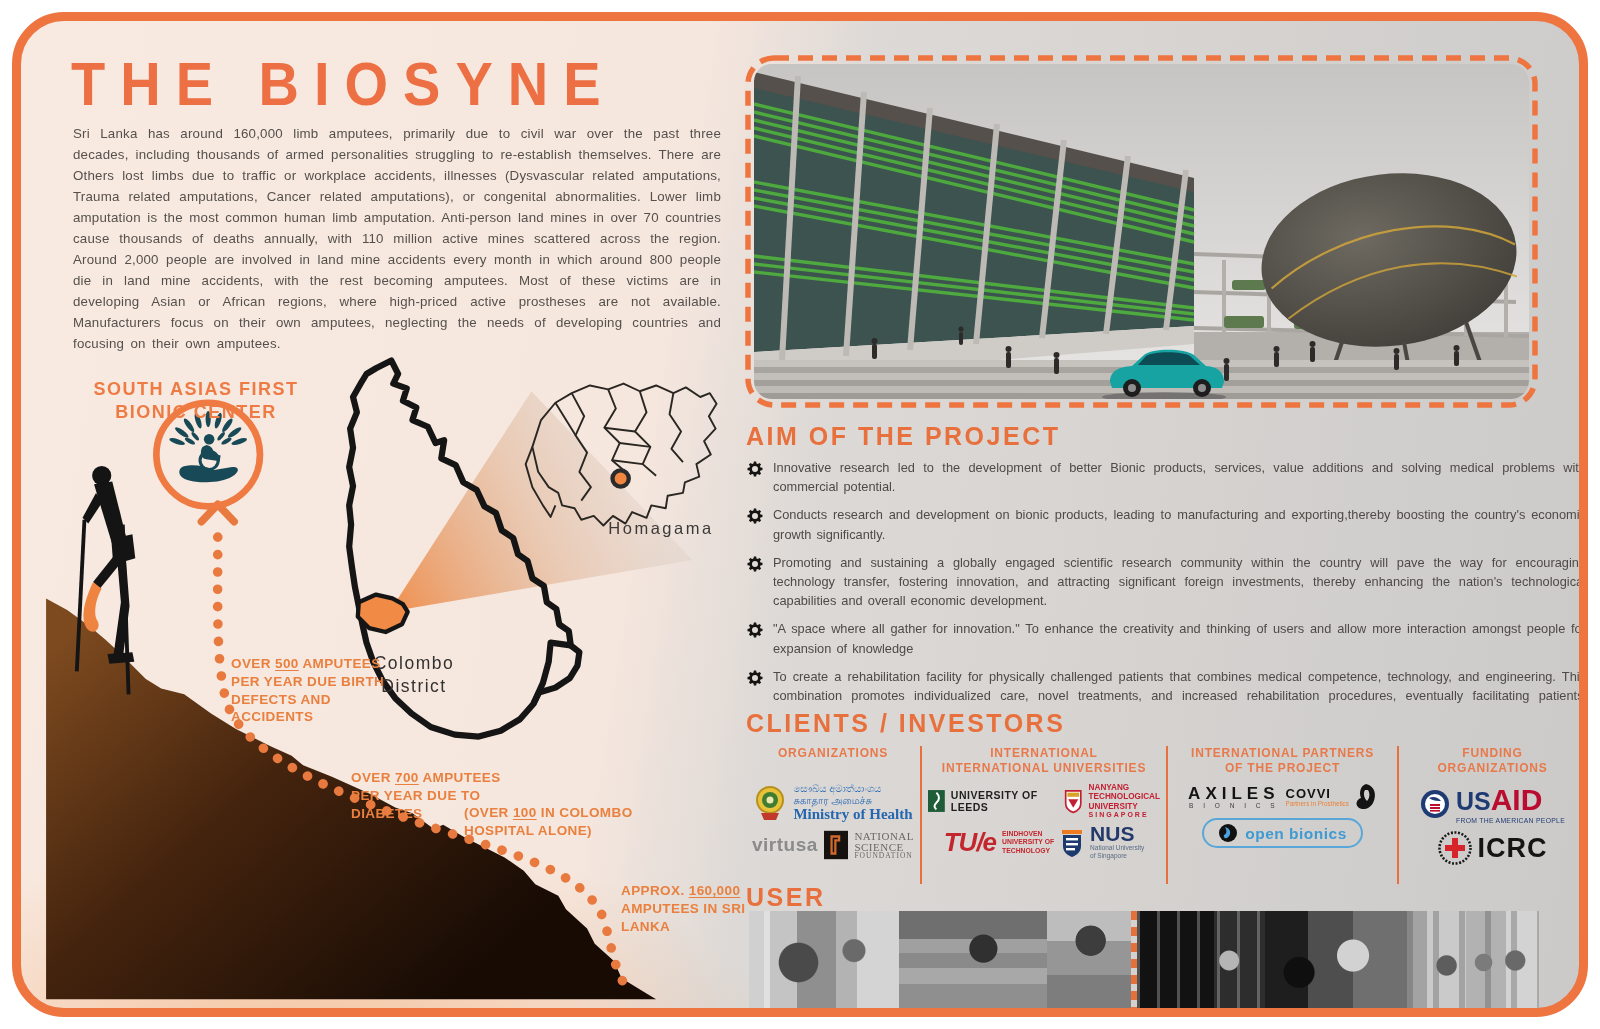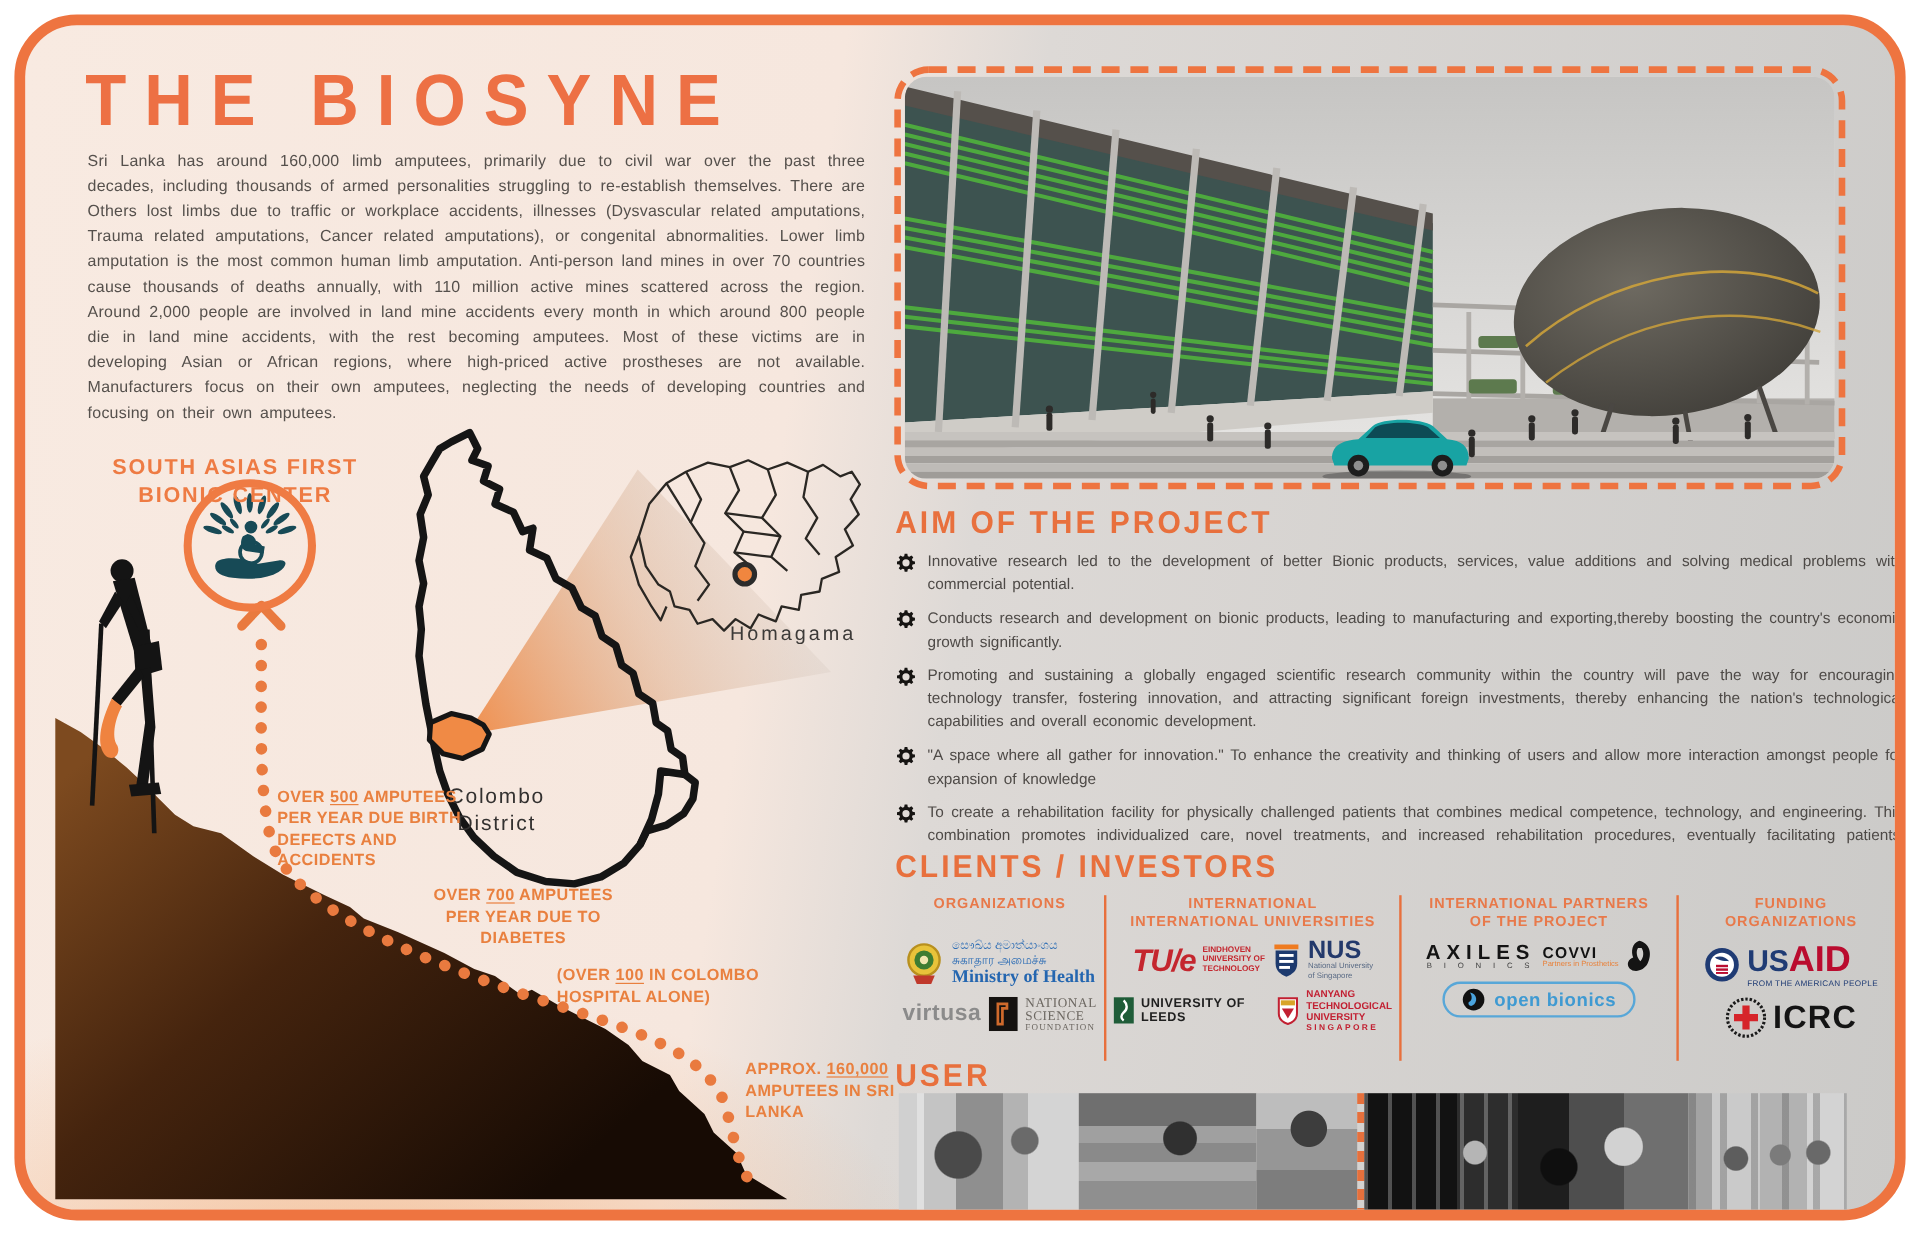--- a/index.html
+++ b/index.html
@@ -13,21 +13,21 @@
 
   
   .title{left:50px;top:30px;width:660px;font-size:56px;font-weight:700;color:#ed7044;letter-spacing:15px;transform:scaleY(1.08);white-space:nowrap;}
   .intro{left:52px;top:102px;width:648px;font-size:13.3px;line-height:1.58;color:#55504c;text-align:justify;word-spacing:2.5px;letter-spacing:.2px;}
   .center-label{left:50px;top:357px;width:250px;text-align:center;color:#ee7b43;font-weight:700;font-size:18px;letter-spacing:1.5px;line-height:1.25;}
   .map-town{left:565px;top:498px;width:150px;text-align:center;color:#3c3a38;font-size:16.5px;letter-spacing:2.5px;}
   .map-district{left:318px;top:631px;width:150px;text-align:center;color:#333130;font-size:17.5px;letter-spacing:1.5px;line-height:1.3;}
   .stat{position:absolute;color:#e9803f;font-weight:700;font-size:13.5px;line-height:1.32;letter-spacing:.4px;}
   .stat u{text-underline-offset:2px;}
   .stat1{left:210px;top:634px;width:180px;}
-  .stat2{left:330px;top:716px;width:170px;text-align:center;}
+  .stat2{left:330px;top:748px;width:170px;}
   .stat3{left:443px;top:783px;width:195px;}
   .stat4{left:600px;top:861px;width:140px;}
 
   
   .render-frame{left:723px;top:33px;width:795px;height:355px;}
   .render-inner{position:absolute;left:10px;top:10px;width:775px;height:335px;border-radius:18px;overflow:hidden;background:#d6d5d3;}
 
   
   .aim{left:725px;top:400px;width:840px;height:287px;overflow:hidden;}
   .sec-head{color:#e8703d;font-weight:700;font-size:25px;letter-spacing:2.5px;transform:scaleY(1.05);transform-origin:left top;}
@@ -429,58 +429,58 @@
             <div class="f3">FOUNDATION</div>
           </div>
         </div>
       </div>
 
       <div class="col col2">
         <div class="col-head">
           <span>INTERNATIONAL</span><br><span>INTERNATIONAL UNIVERSITIES</span>
         </div>
         <div class="logo-row">
-          <span class="tue">TU/e</span>
-          <div class="tue-sub">
-            <div>EINDHOVEN</div>
-              <div>UNIVERSITY OF</div>
-              <div>TECHNOLOGY</div>
-          </div>
-          <svg width="24" height="30" viewBox="0 0 24 30">
-            <path d="M2,2 H22 V6 H2 Z" fill="#ef7b20"></path>
-            <path d="M3,7 H21 V18 C21,24 17,27 12,29 C7,27 3,24 3,18 Z" fill="#1d3a6e"></path>
-            <rect x="6" y="10" width="12" height="2.4" fill="#fff"></rect>
-              <rect x="6" y="15" width="12" height="2.4" fill="#fff"></rect>
-              <rect x="6" y="20" width="9" height="2.4" fill="#fff"></rect>
-          </svg>
-          <div>
-            <div class="nus-txt">NUS</div>
-            <div class="nus-sub">
-              <span>National University</span><br><span>of Singapore</span>
-            </div>
-          </div>
-        </div>
-        <div class="logo-row">
           <svg width="20" height="26" viewBox="0 0 20 26">
             <rect x="0" y="0" width="20" height="26" fill="#1f5c38"></rect>
             <path d="M10,3 C14,7 14,12 10,15 C7,18 7,21 10,23" fill="none" stroke="#fff" stroke-width="2.4"></path>
           </svg>
           <span class="leeds">UNIVERSITY OF LEEDS</span>
           <svg width="22" height="28" viewBox="0 0 22 28">
             <path d="M2,2 H20 V17 C20,23 16,26 11,27.5 C6,26 2,23 2,17 Z" fill="#fff" stroke="#c22032" stroke-width="2"></path>
             <rect x="4" y="4" width="14" height="5" fill="#d8a428"></rect>
             <path d="M5,12 L17,12 L11,22 Z" fill="#c22032"></path>
           </svg>
           <div>
             <div class="ntu-txt">
               <div>NANYANG</div>
                 <div>TECHNOLOGICAL</div>
                 <div>UNIVERSITY</div>
             </div>
             <div class="ntu-sub">SINGAPORE</div>
+          </div>
+        </div>
+        <div class="logo-row">
+          <span class="tue">TU/e</span>
+          <div class="tue-sub">
+            <div>EINDHOVEN</div>
+              <div>UNIVERSITY OF</div>
+              <div>TECHNOLOGY</div>
+          </div>
+          <svg width="24" height="30" viewBox="0 0 24 30">
+            <path d="M2,2 H22 V6 H2 Z" fill="#ef7b20"></path>
+            <path d="M3,7 H21 V18 C21,24 17,27 12,29 C7,27 3,24 3,18 Z" fill="#1d3a6e"></path>
+            <rect x="6" y="10" width="12" height="2.4" fill="#fff"></rect>
+              <rect x="6" y="15" width="12" height="2.4" fill="#fff"></rect>
+              <rect x="6" y="20" width="9" height="2.4" fill="#fff"></rect>
+          </svg>
+          <div>
+            <div class="nus-txt">NUS</div>
+            <div class="nus-sub">
+              <span>National University</span><br><span>of Singapore</span>
+            </div>
           </div>
         </div>
       </div>
 
       <div class="col col3">
         <div class="col-head">
           <span>INTERNATIONAL PARTNERS</span><br><span>OF THE PROJECT</span>
         </div>
         <div class="logo-row">
           <div>

